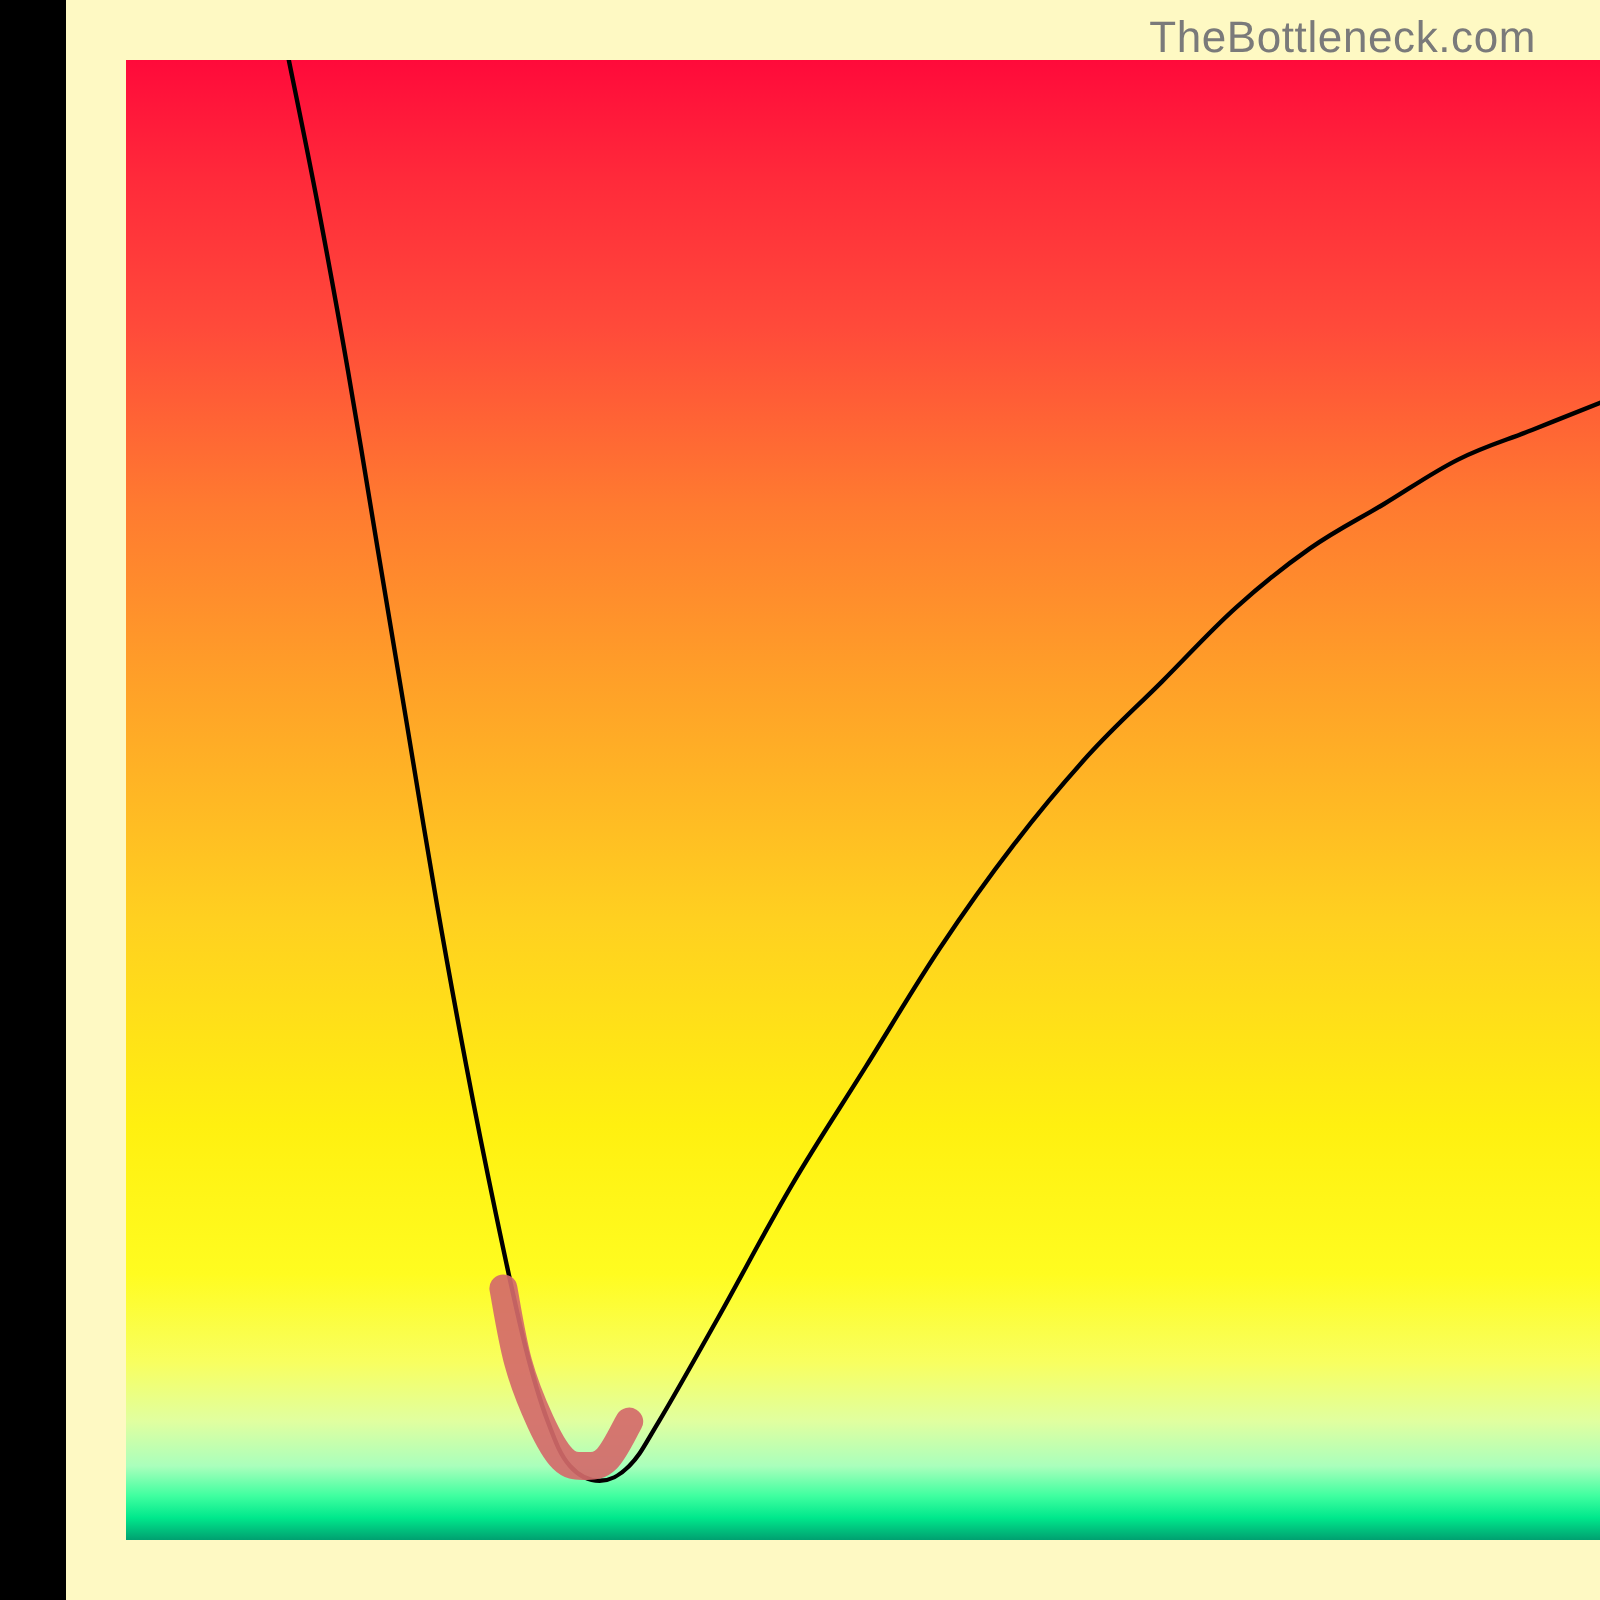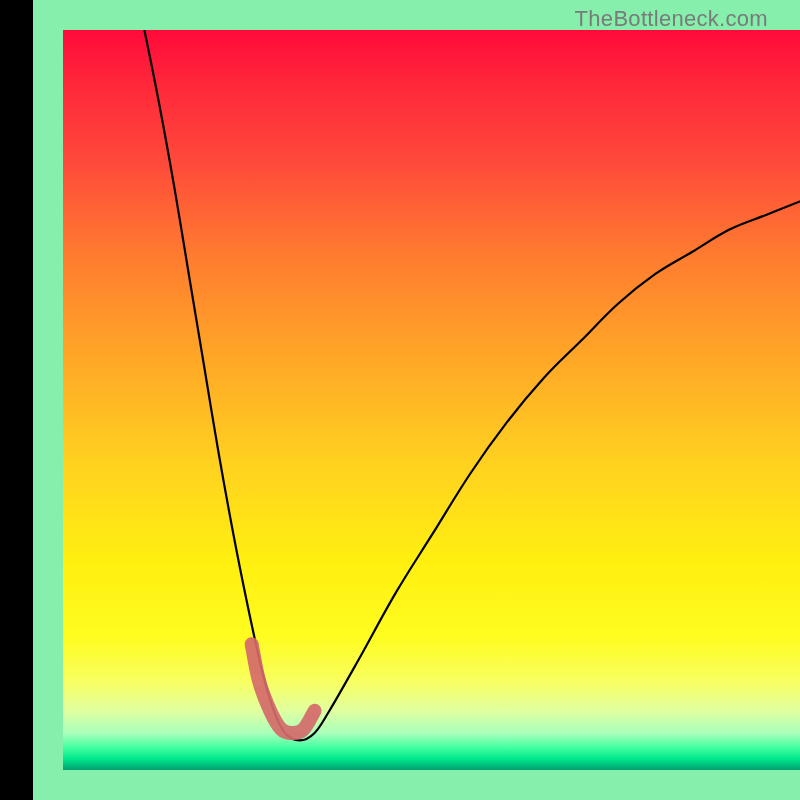--- a/index.html
+++ b/index.html
@@ -7,21 +7,21 @@
     padding: 0;
     background: #000;
     width: 800px;
     height: 800px;
     position: relative;
     font-family: Arial, Helvetica, sans-serif;
   }
   .outer {
     position: absolute;
     inset: 0;
-    background: #86efac;
+    background: #fef9c3;
     margin-left: 33px;
   }
   .plot {
     position: absolute;
     left: 30px;
     top: 30px;
     width: 740px;
     height: 740px;
     overflow: hidden;
   }

